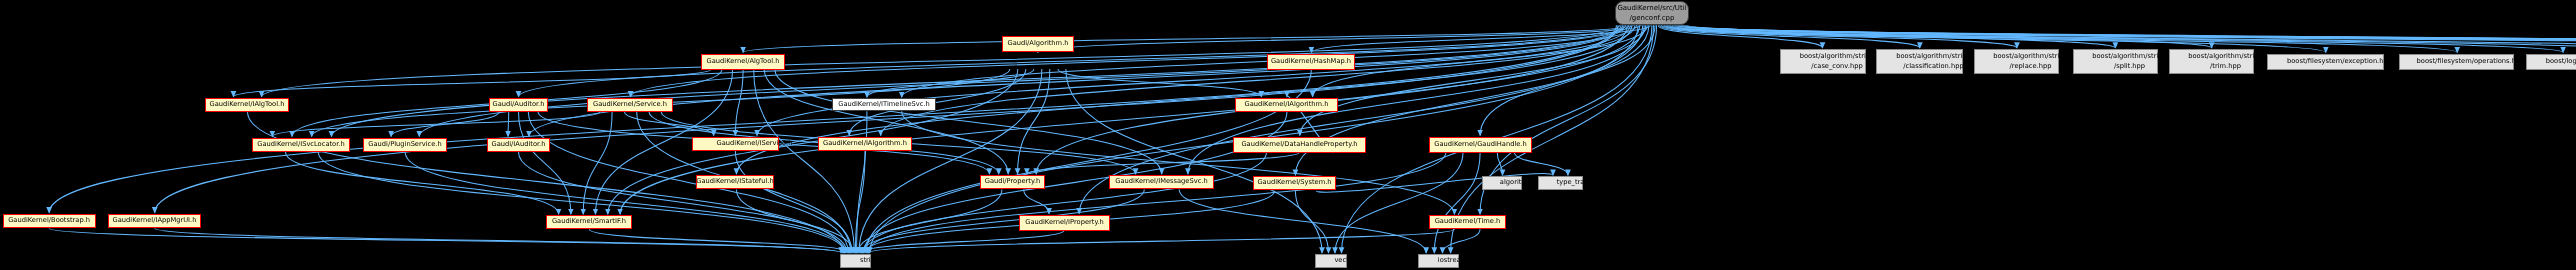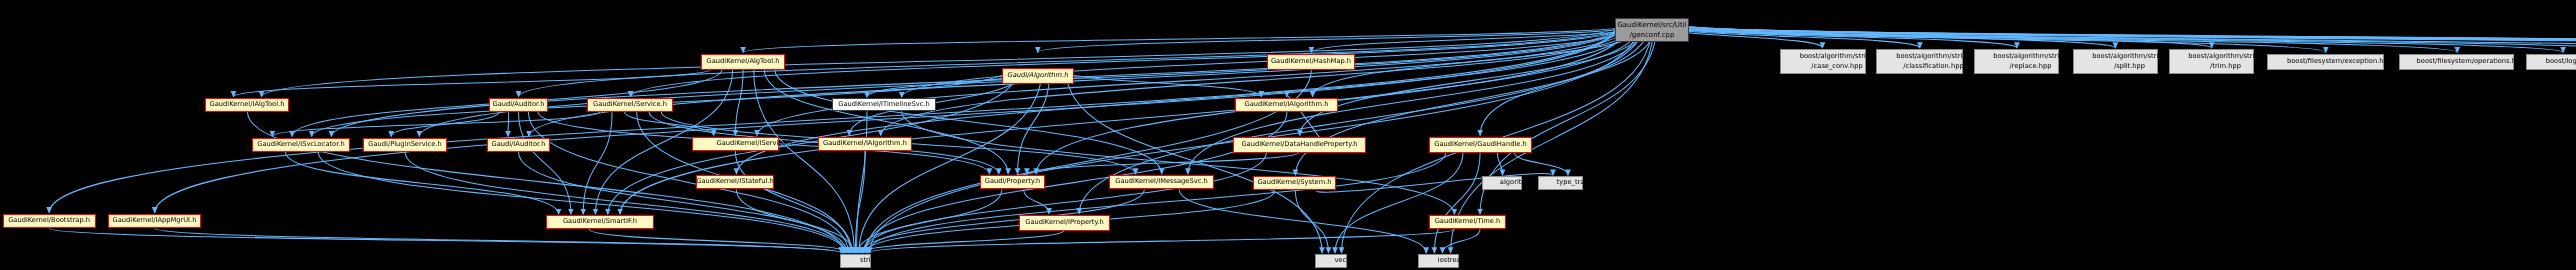--- a/index.html
+++ b/index.html
@@ -168,24 +168,24 @@
         <path d="M 2822.7 445.0 C 2822.7 470.3, 1685.4 465.7, 1685.4 491.0" fill="none" stroke="#63b8ff" stroke-width="2" marker-end="url(#arrow)"></path>
         <path d="M 2872.3 445.0 C 2872.3 470.3, 2799.4 465.7, 2799.4 491.0" fill="none" stroke="#63b8ff" stroke-width="2" marker-end="url(#arrow)"></path>
         <path d="M 1143.5 445.0 C 1143.5 470.3, 1648.5 465.7, 1648.5 491.0" fill="none" stroke="#63b8ff" stroke-width="2" marker-end="url(#arrow)"></path>
         <path d="M 95.0 443.0 C 95.0 469.4, 1632.3 464.6, 1632.3 491.0" fill="none" stroke="#63b8ff" stroke-width="2" marker-end="url(#arrow)"></path>
         <path d="M 300.0 443.0 C 300.0 469.4, 1634.6 464.6, 1634.6 491.0" fill="none" stroke="#63b8ff" stroke-width="2" marker-end="url(#arrow)"></path>
         <path d="M 1749.7 216.0 C 1749.7 326.0, 2822.7 306.0, 2822.7 416.0" fill="none" stroke="#63b8ff" stroke-width="2" marker-end="url(#arrow)"></path>
         <path d="M 1682.3 216.0 C 1682.3 367.3, 1662.3 339.8, 1662.3 491.0" fill="none" stroke="#63b8ff" stroke-width="2" marker-end="url(#arrow)"></path>
       </g>
   </svg>
   <div id="nodes">
-      <div class="node root" style="left: 1615px; top: 18px; width: 74px; height: 24px;">GaudiKernel/src/Util
+      <div class="node root" style="left: 1615px; top: 1px; width: 74px; height: 24px; border-radius: 8px;">GaudiKernel/src/Util
 /genconf.cpp</div>
       <div class="node red" style="left: 701px; top: 54px; width: 84px; height: 15.5px;">GaudiKernel/AlgTool.h</div>
-      <div class="node red" style="left: 1002px; top: 68px; width: 72px; height: 15.5px; font-style: italic;">Gaudi/Algorithm.h</div>
+      <div class="node red" style="left: 1002px; top: 36px; width: 72px; height: 15.5px;">Gaudi/Algorithm.h</div>
       <div class="node red" style="left: 1267px; top: 54px; width: 88px; height: 15.5px;">GaudiKernel/HashMap.h</div>
       <div class="node gray" style="left: 1780px; top: 49px; width: 86px; height: 25px;">boost/algorithm/string
 /case_conv.hpp</div>
       <div class="node gray" style="left: 1876px; top: 49px; width: 87px; height: 25px;">boost/algorithm/string
 /classification.hpp</div>
       <div class="node gray" style="left: 1974px; top: 49px; width: 85px; height: 25px;">boost/algorithm/string
 /replace.hpp</div>
       <div class="node gray" style="left: 2073px; top: 49px; width: 85px; height: 25px;">boost/algorithm/string
 /split.hpp</div>
       <div class="node gray" style="left: 2169px; top: 49px; width: 85px; height: 25px;">boost/algorithm/string
@@ -206,21 +206,21 @@
       <div class="node red" style="left: 1233px; top: 137px; width: 133px; height: 15.5px;">GaudiKernel/DataHandleProperty.h</div>
       <div class="node red" style="left: 1429px; top: 137px; width: 103px; height: 15.5px;">GaudiKernel/GaudiHandle.h</div>
       <div class="node red" style="left: 696px; top: 175px; width: 78px; height: 14.4px;">GaudiKernel/IStateful.h</div>
       <div class="node red" style="left: 980px; top: 175px; width: 65px; height: 14.4px;">Gaudi/Property.h</div>
       <div class="node red" style="left: 1109px; top: 175px; width: 105px; height: 14.4px;">GaudiKernel/IMessageSvc.h</div>
       <div class="node red" style="left: 1253px; top: 176px; width: 83px; height: 14.4px;">GaudiKernel/System.h</div>
       <div class="node gray" style="left: 1482px; top: 176px; width: 40px; height: 14.4px;">algorithm</div>
       <div class="node gray" style="left: 1538px; top: 176px; width: 45px; height: 14.4px;">type_traits</div>
       <div class="node red" style="left: 2.6px; top: 214px; width: 93px; height: 14.4px;">GaudiKernel/Bootstrap.h</div>
       <div class="node red" style="left: 108px; top: 214px; width: 93px; height: 14.4px;">GaudiKernel/IAppMgrUI.h</div>
-      <div class="node red" style="left: 546px; top: 215px; width: 108px; height: 14px;">GaudiKernel/SmartIF.h</div>
+      <div class="node red" style="left: 546px; top: 215px; width: 86px; height: 14px;">GaudiKernel/SmartIF.h</div>
       <div class="node red" style="left: 1019px; top: 215px; width: 91px; height: 15.5px;">GaudiKernel/IProperty.h</div>
       <div class="node red" style="left: 1429px; top: 215px; width: 77px; height: 14px;">GaudiKernel/Time.h</div>
       <div class="node gray" style="left: 840px; top: 254px; width: 31px; height: 14.4px;">string</div>
       <div class="node gray" style="left: 1315px; top: 254px; width: 32px; height: 14.4px;">vector</div>
       <div class="node gray" style="left: 1418px; top: 254px; width: 41px; height: 14.4px;">iostream</div>
     </div>
 </div>
 
 
 </body></html>

